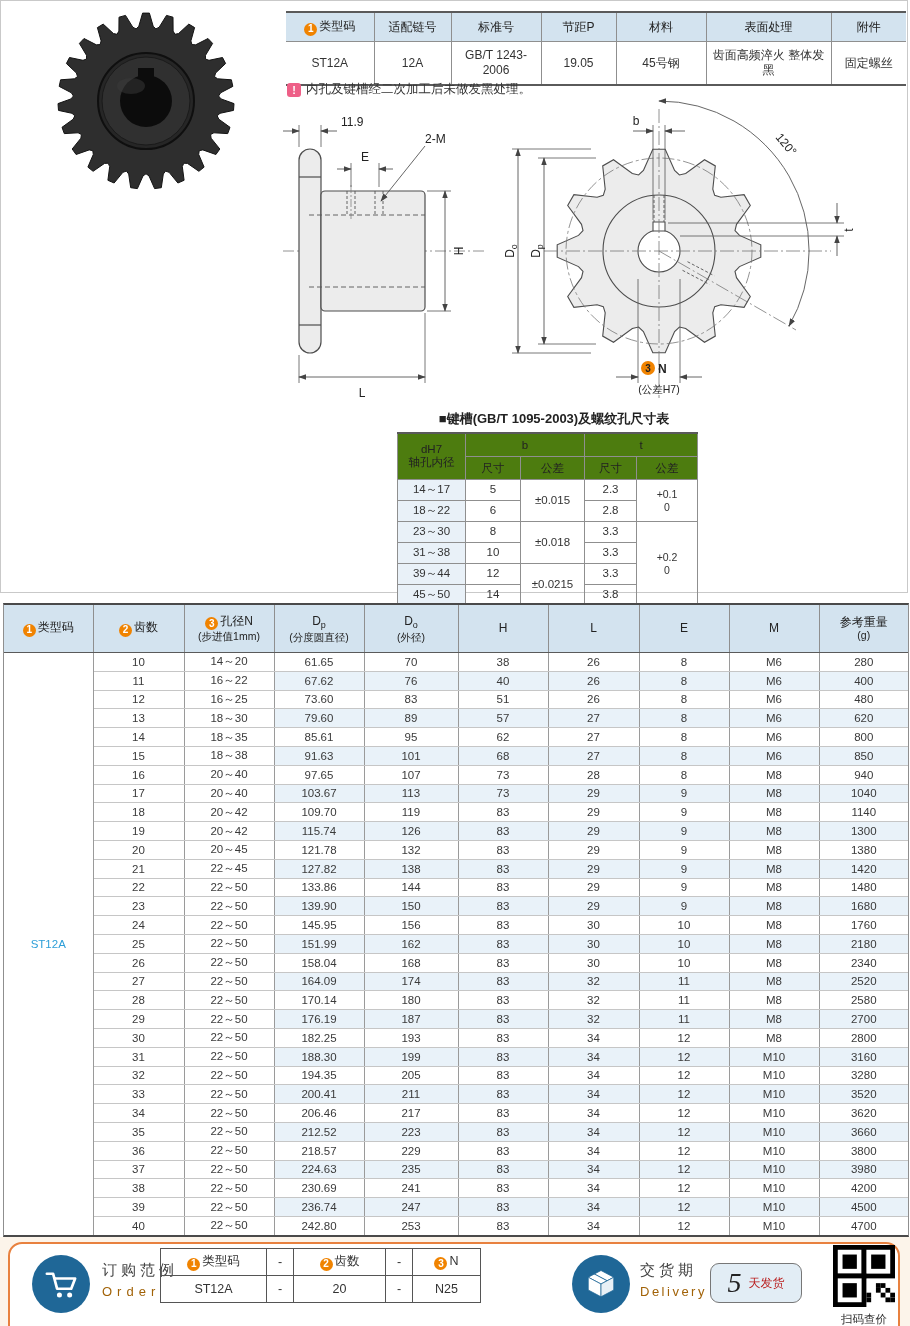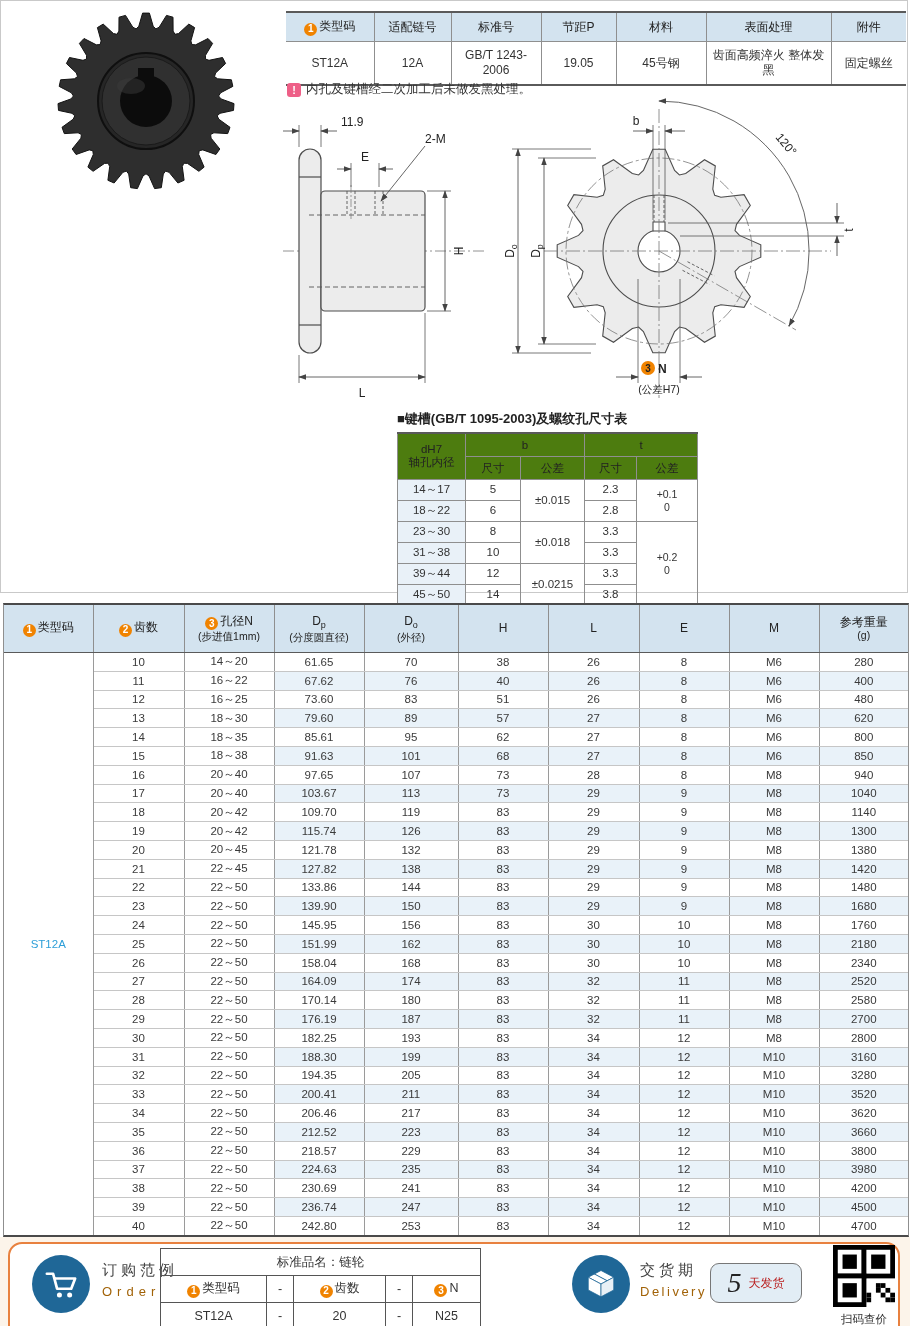--- a/index.html
+++ b/index.html
@@ -23,21 +23,21 @@
   
   .note{left:286px;top:80px;display:flex;align-items:center;gap:5px;font-size:12.5px;color:#333;}
   .note-icon{width:14px;height:14px;border-radius:3px;background:#ee5f87;color:#fff;font-weight:bold;
              font-size:11px;display:flex;align-items:center;justify-content:center;}
   
   .dwg text{fill:#222;font-family:"Liberation Sans","DejaVu Sans",sans-serif;}
   .dwg .dim{font-size:12px;}
   .dwg line,.dwg path,.dwg rect,.dwg circle,.dwg polygon{vector-effect:non-scaling-stroke;}
   
   .keyway{left:396px;top:409px;width:314px;}
-  .kw-title{font-size:13px;font-weight:bold;color:#222;margin:0 0 4px 0;}
+  .kw-title{font-size:13px;font-weight:bold;color:#222;margin:0 0 4px 0;text-align:center;}
   .keyway table{border-collapse:collapse;width:300px;font-size:11.5px;table-layout:fixed;
                 border-top:2px solid #5a5a5a;border-bottom:2px solid #5a5a5a;}
   .keyway th{background:#4d7c0f;font-weight:normal;color:#222;border:1px solid #8f8f8f;height:20px;}
   .keyway td{text-align:center;border:1px solid #8f8f8f;height:18px;color:#333;white-space:pre-line;line-height:1.15;}
   .keyway .colA{background:#e9f1f8;}
   .keyway td.small{font-size:10.5px;border-radius:7px;}
   
   .main{left:3px;top:603px;width:904px;border-top:2px solid #4a4a4a;border-bottom:2px solid #4a4a4a;
         border-left:1px solid #8f8f8f;border-right:1px solid #8f8f8f;box-sizing:content-box;}
   .main table{border-collapse:collapse;width:904px;table-layout:fixed;font-size:11.5px;}
@@ -717,23 +717,20 @@
     <div class="order-table">
       <table>
         <colgroup>
           <col style="width:106px">
             <col style="width:27px">
             <col style="width:92px">
             <col style="width:27px">
             <col style="width:68px">
         </colgroup>
         <thead>
-          <tr>
-              <th colspan="5">标准品名：链轮</th>
-            </tr>
           <tr id="order-head-row">
               <td><span class="badge">1</span>类型码</td>
               <td>-</td>
               <td><span class="badge">2</span>齿数</td>
               <td>-</td>
               <td><span class="badge">3</span>N</td>
             </tr>
         </thead>
         <tbody>
             <tr id="order-value-row">

